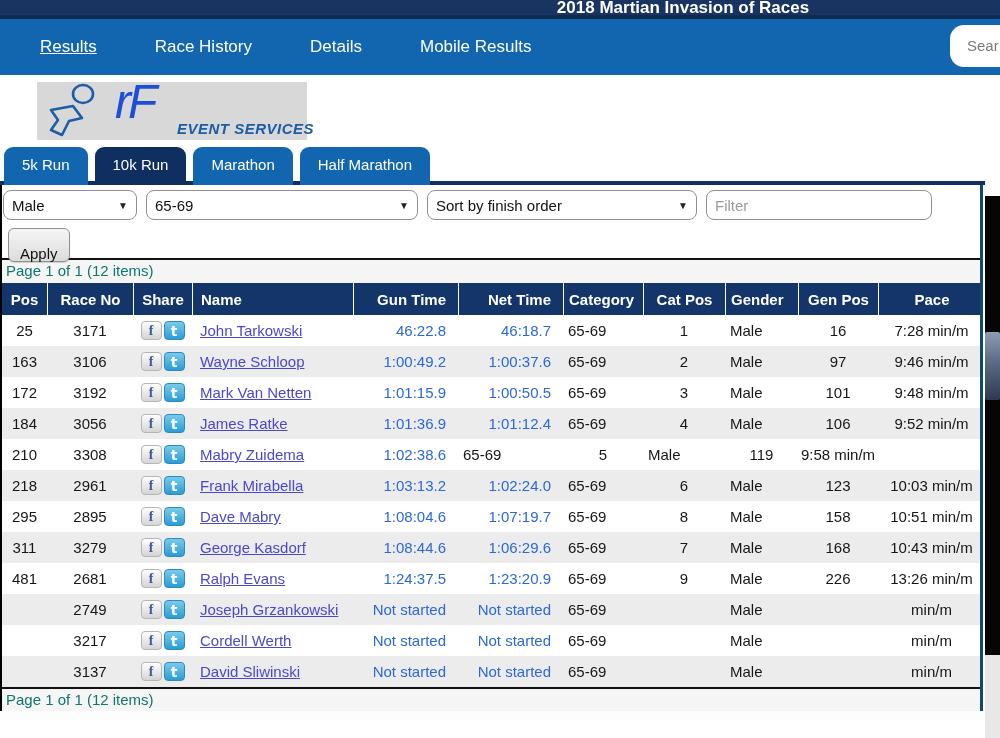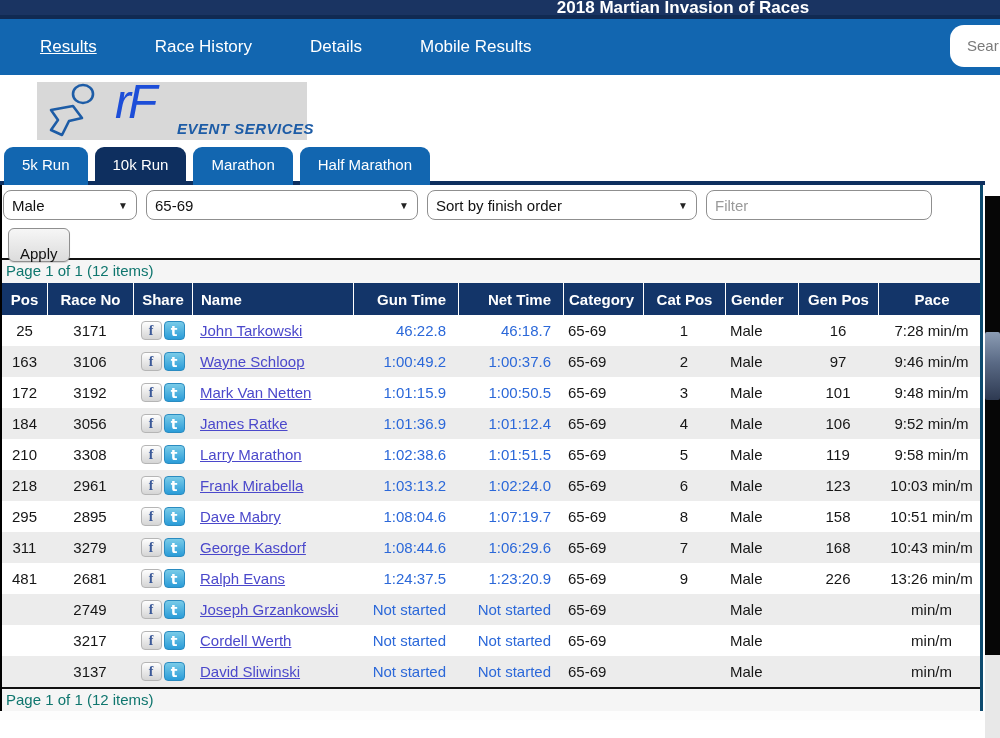--- a/index.html
+++ b/index.html
@@ -318,27 +318,24 @@
             <span>210</span>
           </div>
           <div class="cell">
             <span>3308</span>
           </div>
           <div class="cell">
             <span class="icon fb">f</span>
             <span class="icon tw">t</span>
           </div>
           <div class="cell al">
-            <span class="name-link">Larry Marathon</span>
+            <span class="name-link">Mabry Zuidema</span>
           </div>
           <div class="cell ar">
             <span class="time-text">1:02:38.6</span>
-          </div>
-          <div class="cell ar">
-            <span class="time-text">1:01:51.5</span>
           </div>
           <div class="cell al2">
             <span>65-69</span>
           </div>
           <div class="cell">
             <span>5</span>
           </div>
           <div class="cell al2">
             <span>Male</span>
           </div>

